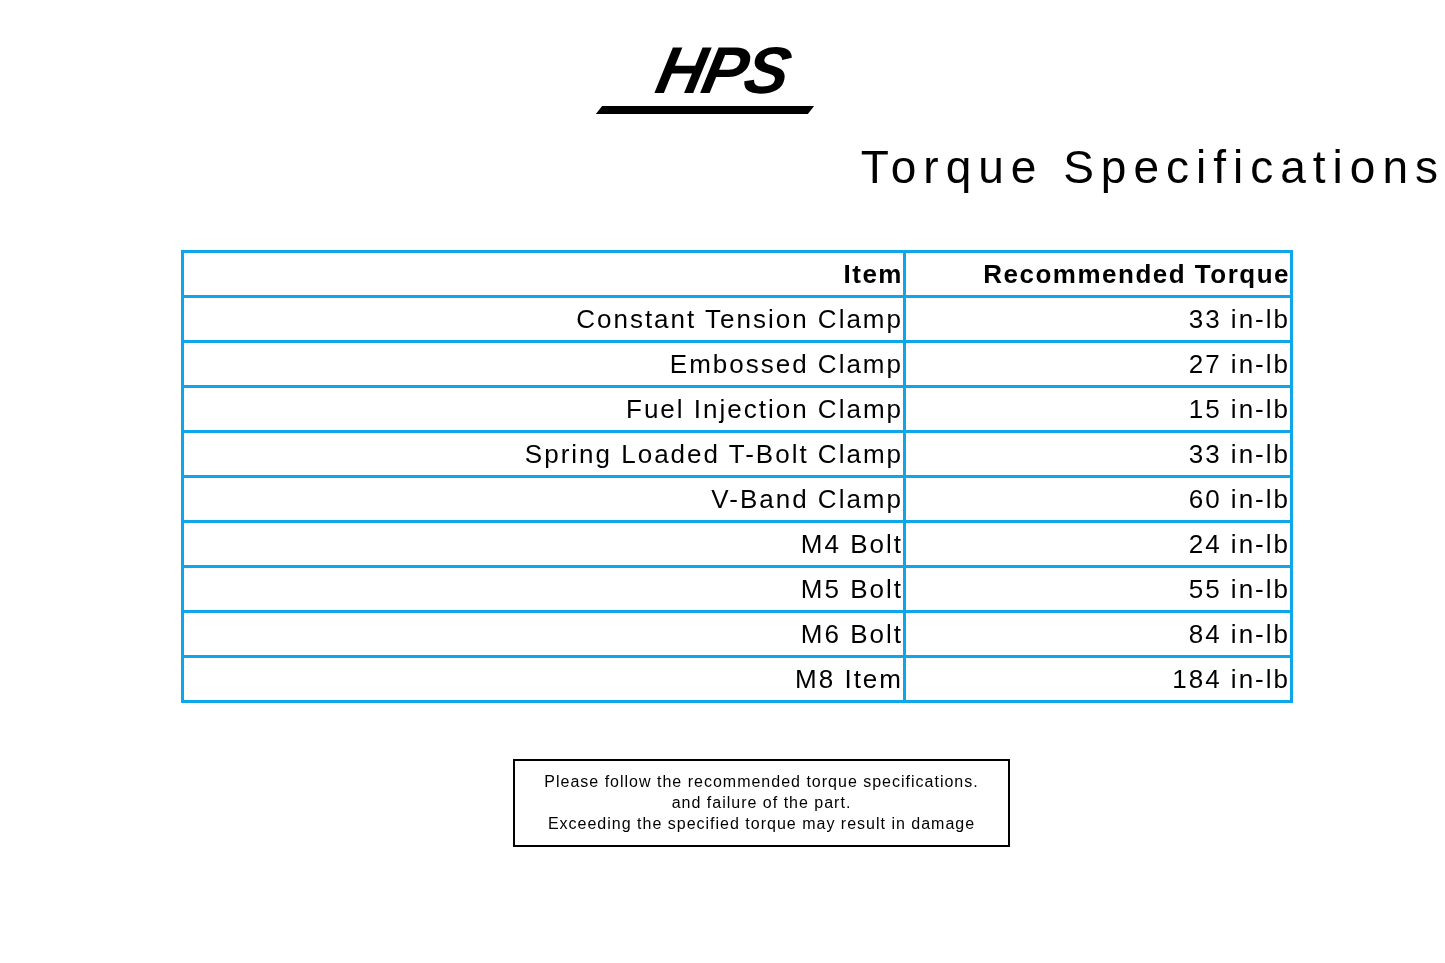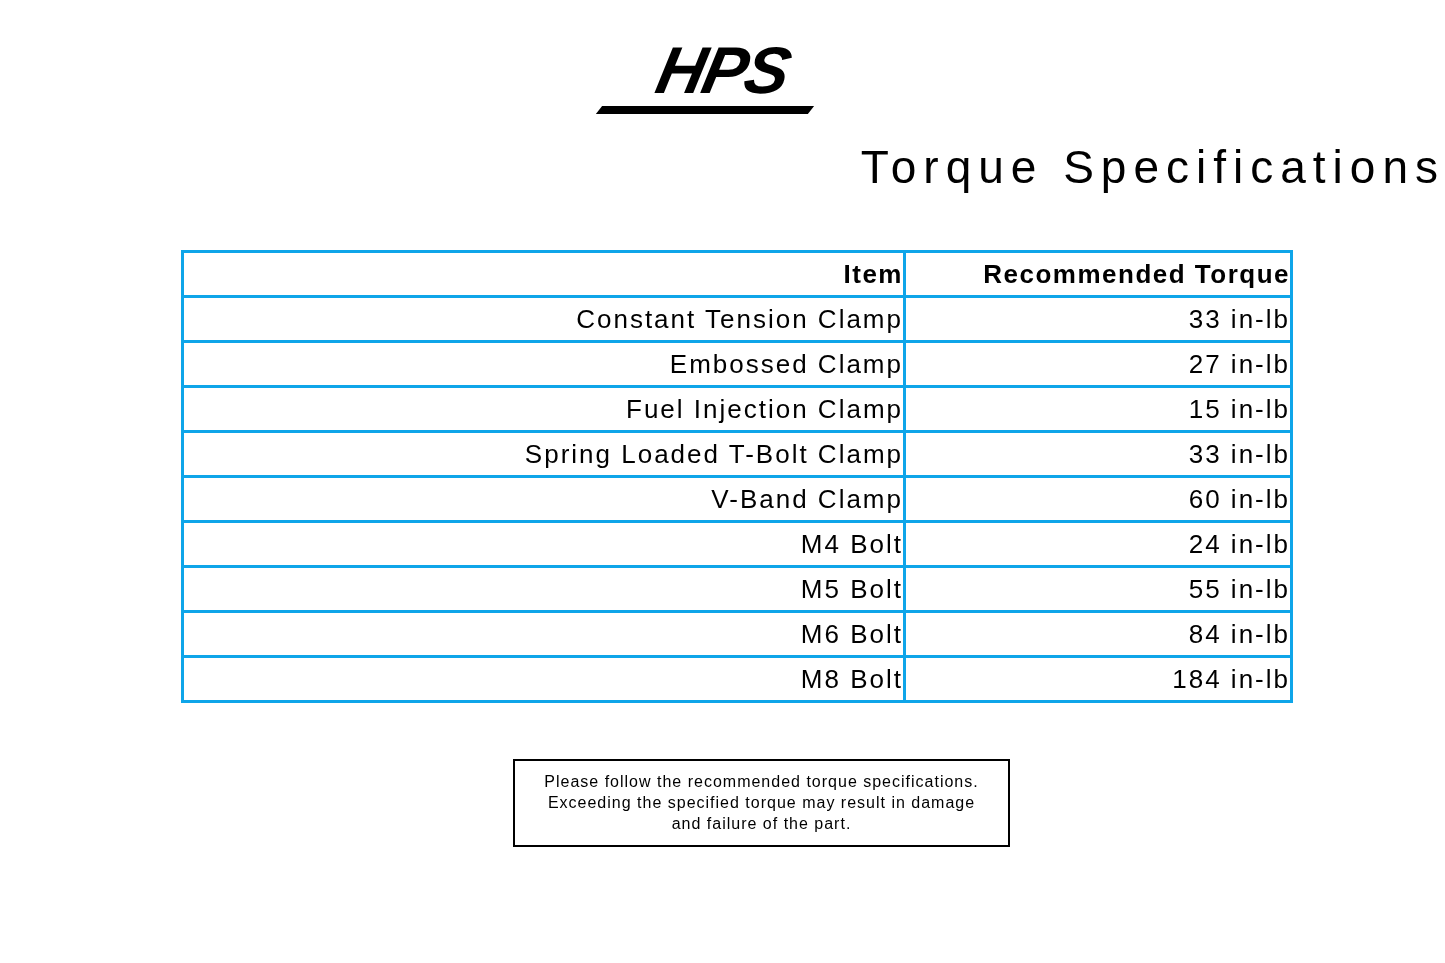--- a/index.html
+++ b/index.html
@@ -142,23 +142,23 @@
     <td>M5 Bolt</td>
     <td>55 in-lb</td>
   </tr>
 
   <tr>
     <td>M6 Bolt</td>
     <td>84 in-lb</td>
   </tr>
 
   <tr>
-    <td>M8 Bolt</td>
+    <td>M8 Item</td>
     <td>184 in-lb</td>
   </tr>
 </tbody>
 </table>
 
 <div class="note-box">
   <div class="note-line">Please follow the recommended torque specifications.</div>
+  <div class="note-line">and failure of the part.</div>
   <div class="note-line">Exceeding the specified torque may result in damage</div>
-  <div class="note-line">and failure of the part.</div>
 </div>
 
 </body></html>

